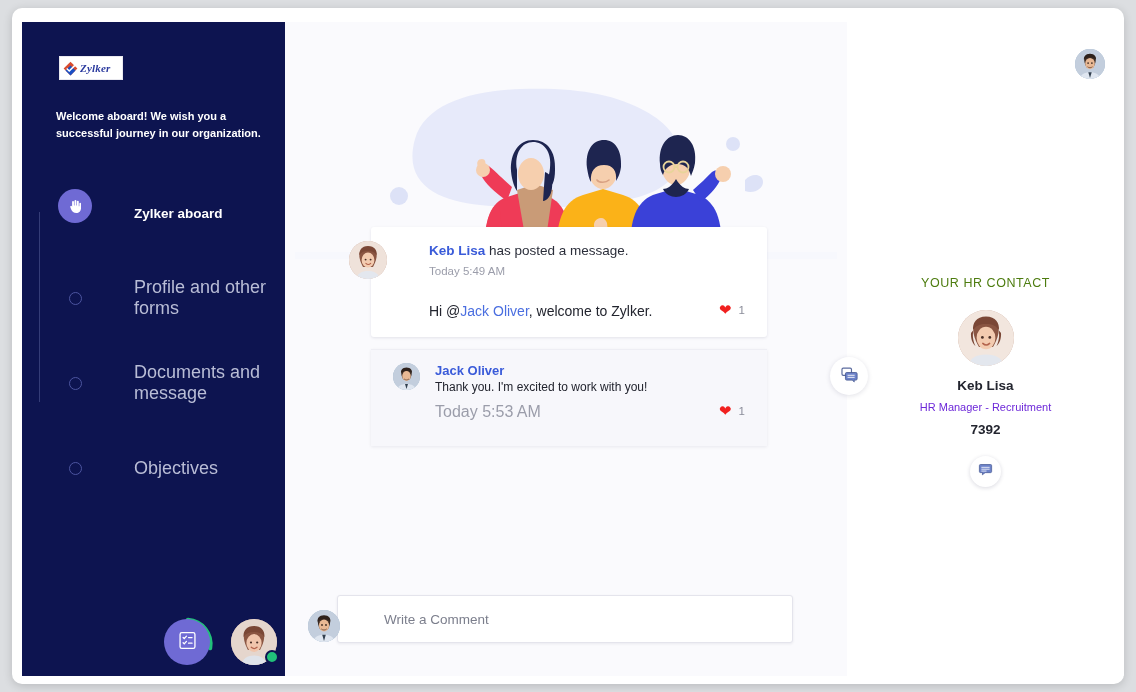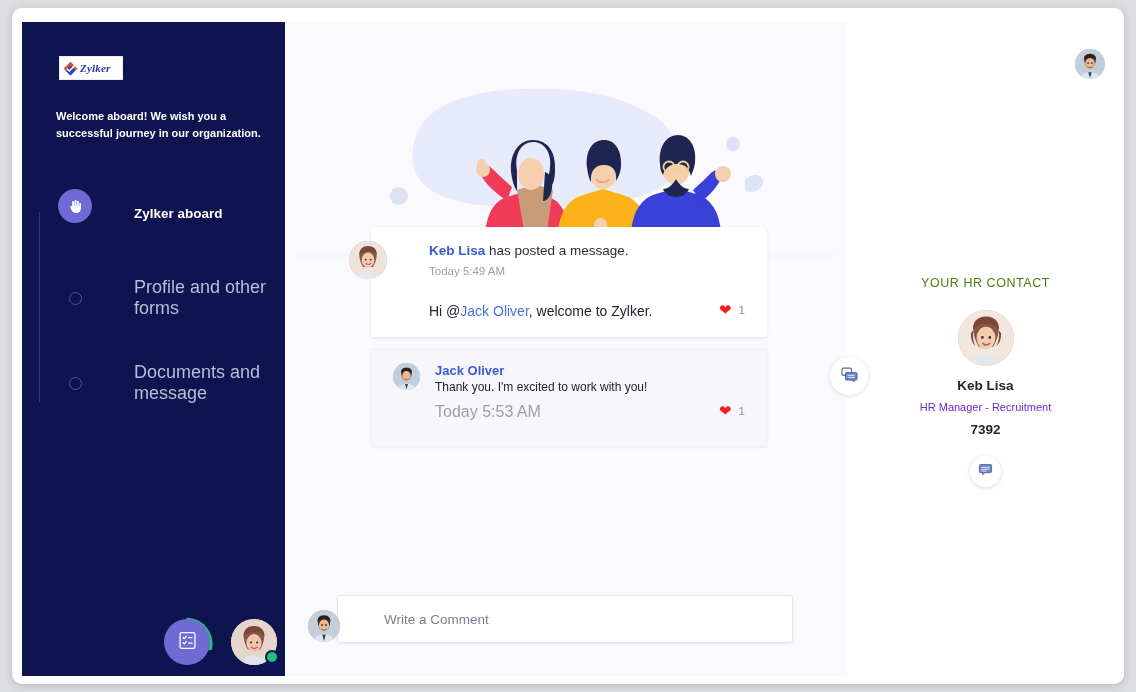--- a/index.html
+++ b/index.html
@@ -248,20 +248,24 @@
       <div class="step" style="top: 42.5px;">
         <span class="step-dot"></span>
         <span class="step-label">Profile and other forms</span>
       </div>
 
       <div class="step" style="top: 85px;">
         <span class="step-dot"></span>
         <span class="step-label">Documents and message</span>
       </div>
 
+      <div class="step" style="top: 127.5px;">
+        <span class="step-dot"></span>
+        <span class="step-label">Objectives</span>
+      </div>
 
 
     </div>
 
     <svg class="sb-arc" viewBox="0 0 60 54">
       <path d="M28 5 A24 24 0 0 1 50 33" stroke="#21c17a" stroke-width="4.5" fill="none" stroke-linecap="round"></path>
     </svg>
 
     <div class="sb-fab">
       <span>

